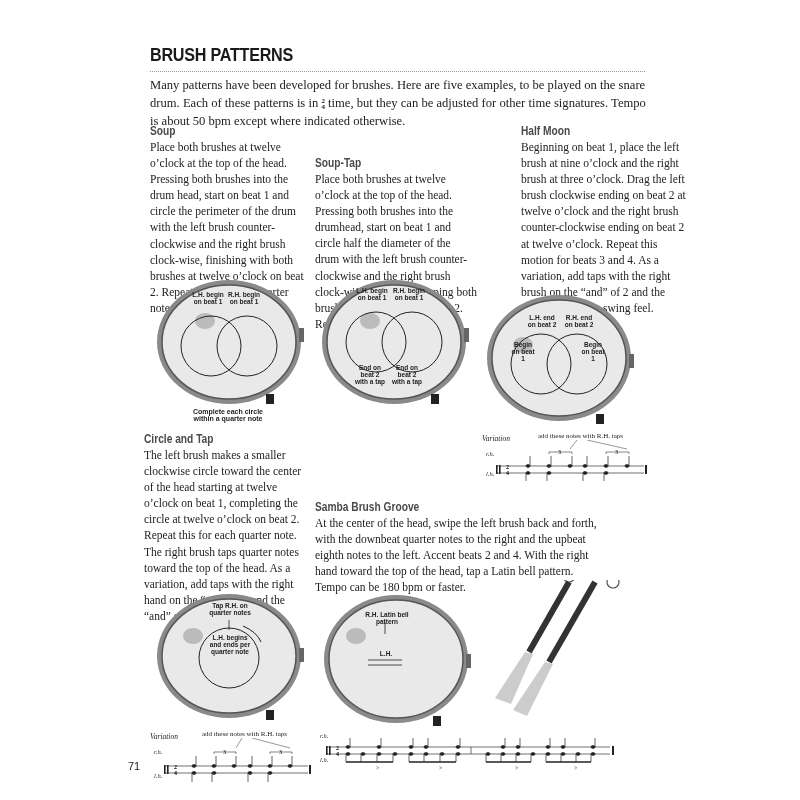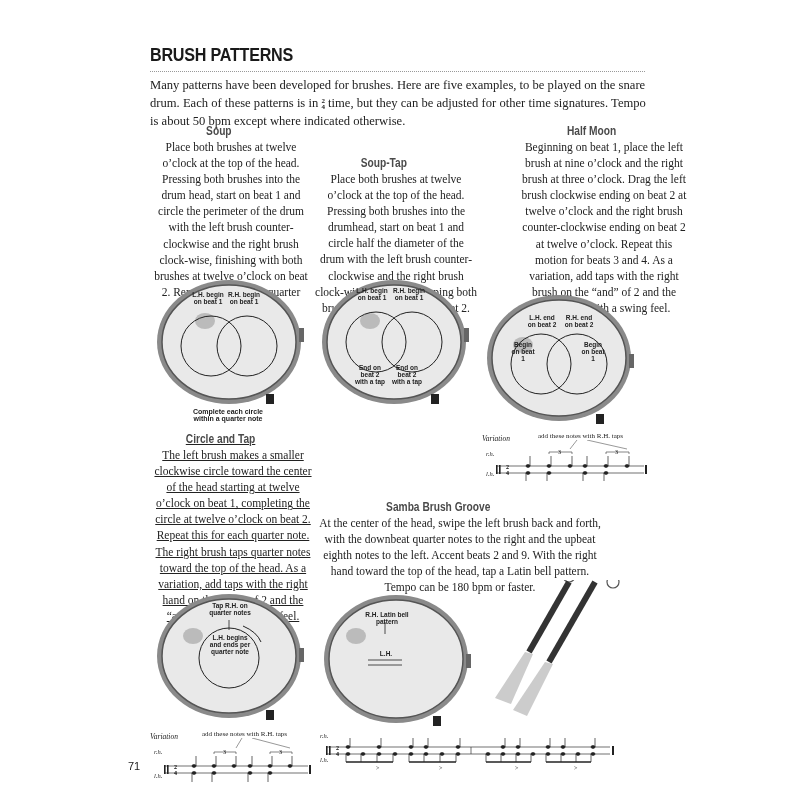--- a/index.html
+++ b/index.html
@@ -3,21 +3,21 @@
 <meta charset="utf-8">
 <style>
   html, body { margin:0; padding:0; background:#fff; }
   body { width:800px; height:800px; position:relative; overflow:hidden;
          font-family:"Liberation Serif", serif; color:#222; }
   .title { position:absolute; left:150px; top:44px; font-family:"Liberation Sans", sans-serif;
            font-weight:bold; font-size:19px; letter-spacing:-0.3px; transform:scaleX(0.85); transform-origin:left; color:#1a1a1a; }
   .title-rule { position:absolute; left:150px; top:71px; width:495px; border-top:1px dotted #999; }
   .intro { position:absolute; left:150px; top:76px; width:500px; font-size:12.6px; line-height:18px; }
   .ts { display:inline-block; font-size:7px; line-height:6px; vertical-align:middle; text-align:center; font-weight:bold; }
-  .sect { position:absolute; font-size:11.5px; line-height:16.1px;text-align:center; }
+  .sect { position:absolute; font-size:11.5px; line-height:16.1px; }
   .sect h3 { margin:0; font-family:"Liberation Sans", sans-serif; font-weight:bold; font-size:12px;
              color:#4a4a4a; transform:scaleX(0.85); transform-origin:left; line-height:15px; }
   .sect p { margin:0; }
   .drum { position:absolute; }
   .cap { position:absolute; font-family:"Liberation Sans", sans-serif; font-size:6.5px; font-weight:bold;
          text-align:center; color:#222; line-height:7px; }
   .notation { position:absolute; }
   .pagenum { position:absolute; left:128px; top:760px; font-family:"Liberation Sans", sans-serif; font-size:11px; }
 </style>
 </head>
@@ -121,28 +121,28 @@
     <polyline points="67,14 67,12 90,12 90,14" fill="none" stroke="#333" stroke-width="0.6"></polyline>
     <polyline points="124,14 124,12 147,12 147,14" fill="none" stroke="#333" stroke-width="0.6"></polyline>
     <text x="76" y="14" font-size="6">3</text>
       <text x="133" y="14" font-size="6">3</text>
     <line x1="95" y1="0" x2="88" y2="9" stroke="#333" stroke-width="0.5"></line>
     <line x1="105" y1="0" x2="145" y2="9" stroke="#333" stroke-width="0.5"></line>
     <rect x="163" y="25" width="2" height="9" fill="#222"></rect>
   </svg>
 </div>
 
-<div class="sect" style="left:150px;top:432px;width:166px;text-decoration:underline;">
+<div class="sect" style="left:144px;top:432px;width:166px;">
   <h3>Circle and Tap</h3>
   <p>The left brush makes a smaller clockwise circle toward the center of the head starting at twelve o’clock on beat 1, completing the circle at twelve o’clock on beat 2. Repeat this for each quarter note. The right brush taps quarter notes toward the top of the head. As a variation, add taps with the right hand on the “and” of 2 and the “and” of 4 with a swing feel.</p>
 </div>
 
 <div class="sect" style="left:315px;top:500px;width:290px;">
   <h3>Samba Brush Groove</h3>
-  <p>At the center of the head, swipe the left brush back and forth, with the downbeat quarter notes to the right and the upbeat eighth notes to the left. Accent beats 2 and 9. With the right hand toward the top of the head, tap a Latin bell pattern. Tempo can be 180 bpm or faster.</p>
+  <p>At the center of the head, swipe the left brush back and forth, with the downbeat quarter notes to the right and the upbeat eighth notes to the left. Accent beats 2 and 4. With the right hand toward the top of the head, tap a Latin bell pattern. Tempo can be 180 bpm or faster.</p>
 </div>
 
 <svg class="drum" style="left:153px;top:590px;" width="152" height="132" viewBox="0 0 152 132">
   <ellipse cx="76" cy="66" rx="72" ry="62" fill="#8a8a8a"></ellipse>
   <ellipse cx="76" cy="66" rx="67" ry="57" fill="#e9e9e9" stroke="#555" stroke-width="1.5"></ellipse>
   <ellipse cx="40" cy="46" rx="10" ry="8" fill="#bbb"></ellipse>
   <circle cx="76" cy="68" r="30" fill="none" stroke="#222" stroke-width="1"></circle>
   <line x1="76" y1="30" x2="76" y2="40" stroke="#222" stroke-width="0.8"></line>
   <path d="M90,36 Q104,42 108,52" fill="none" stroke="#222" stroke-width="1"></path>
   <rect x="113" y="120" width="8" height="10" fill="#222"></rect>

